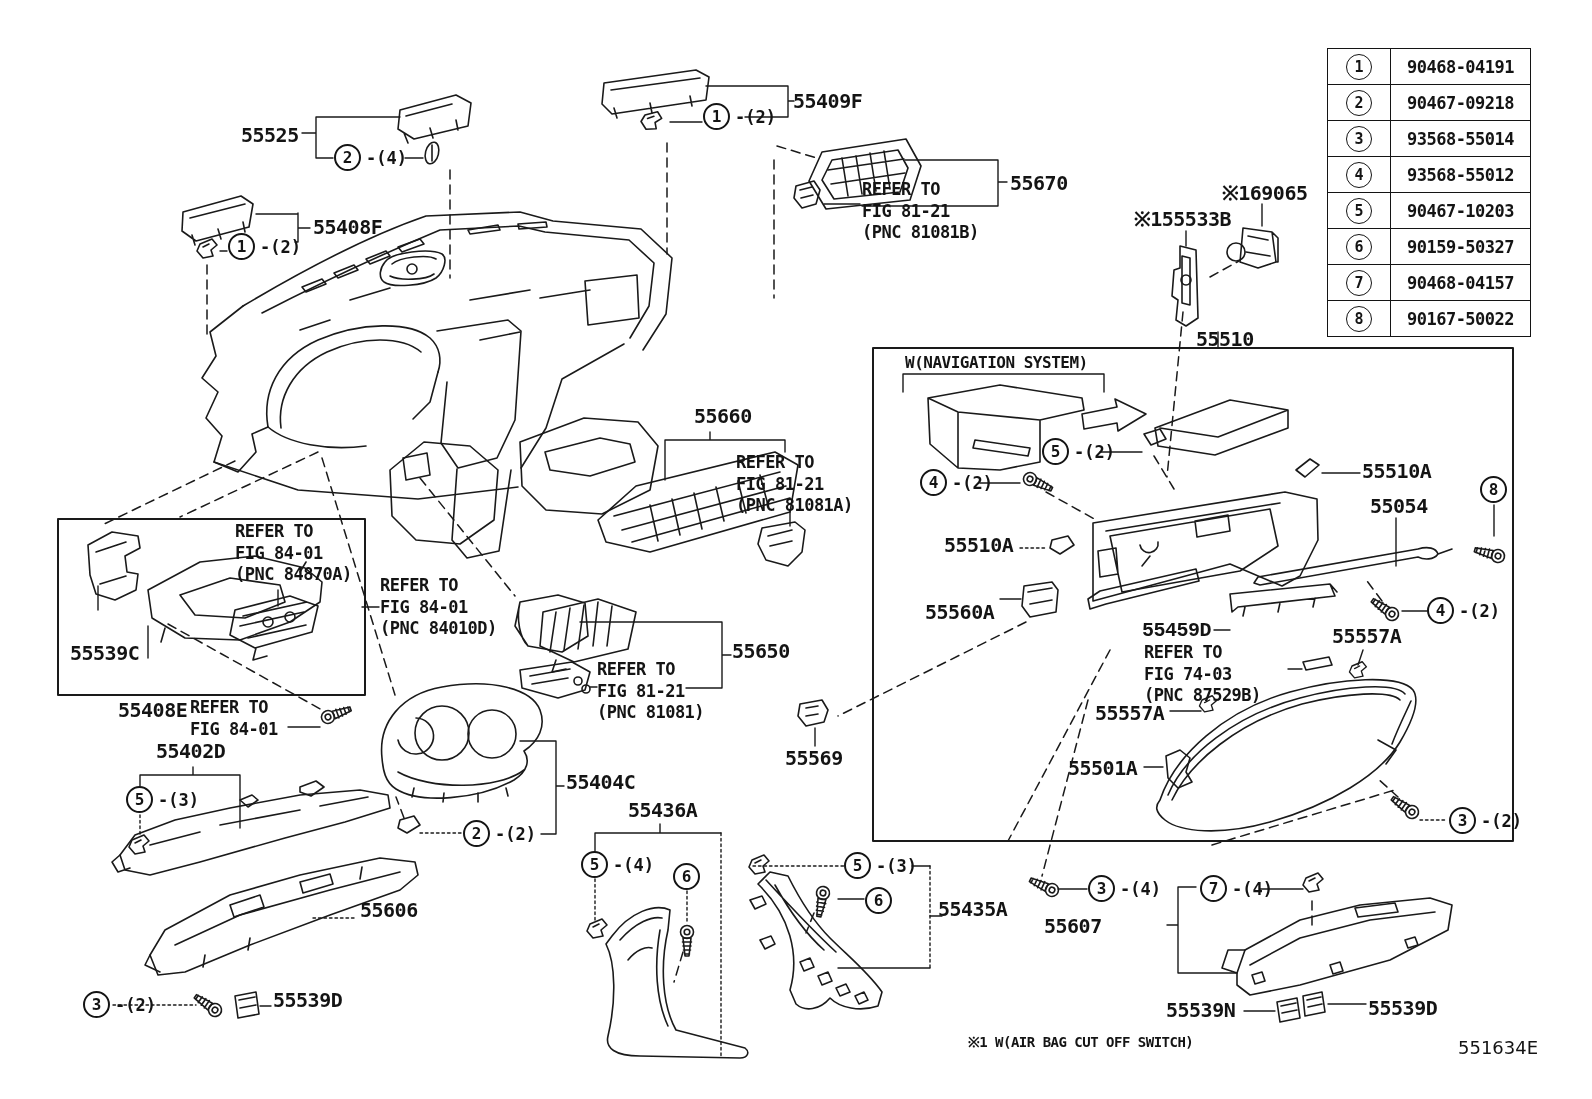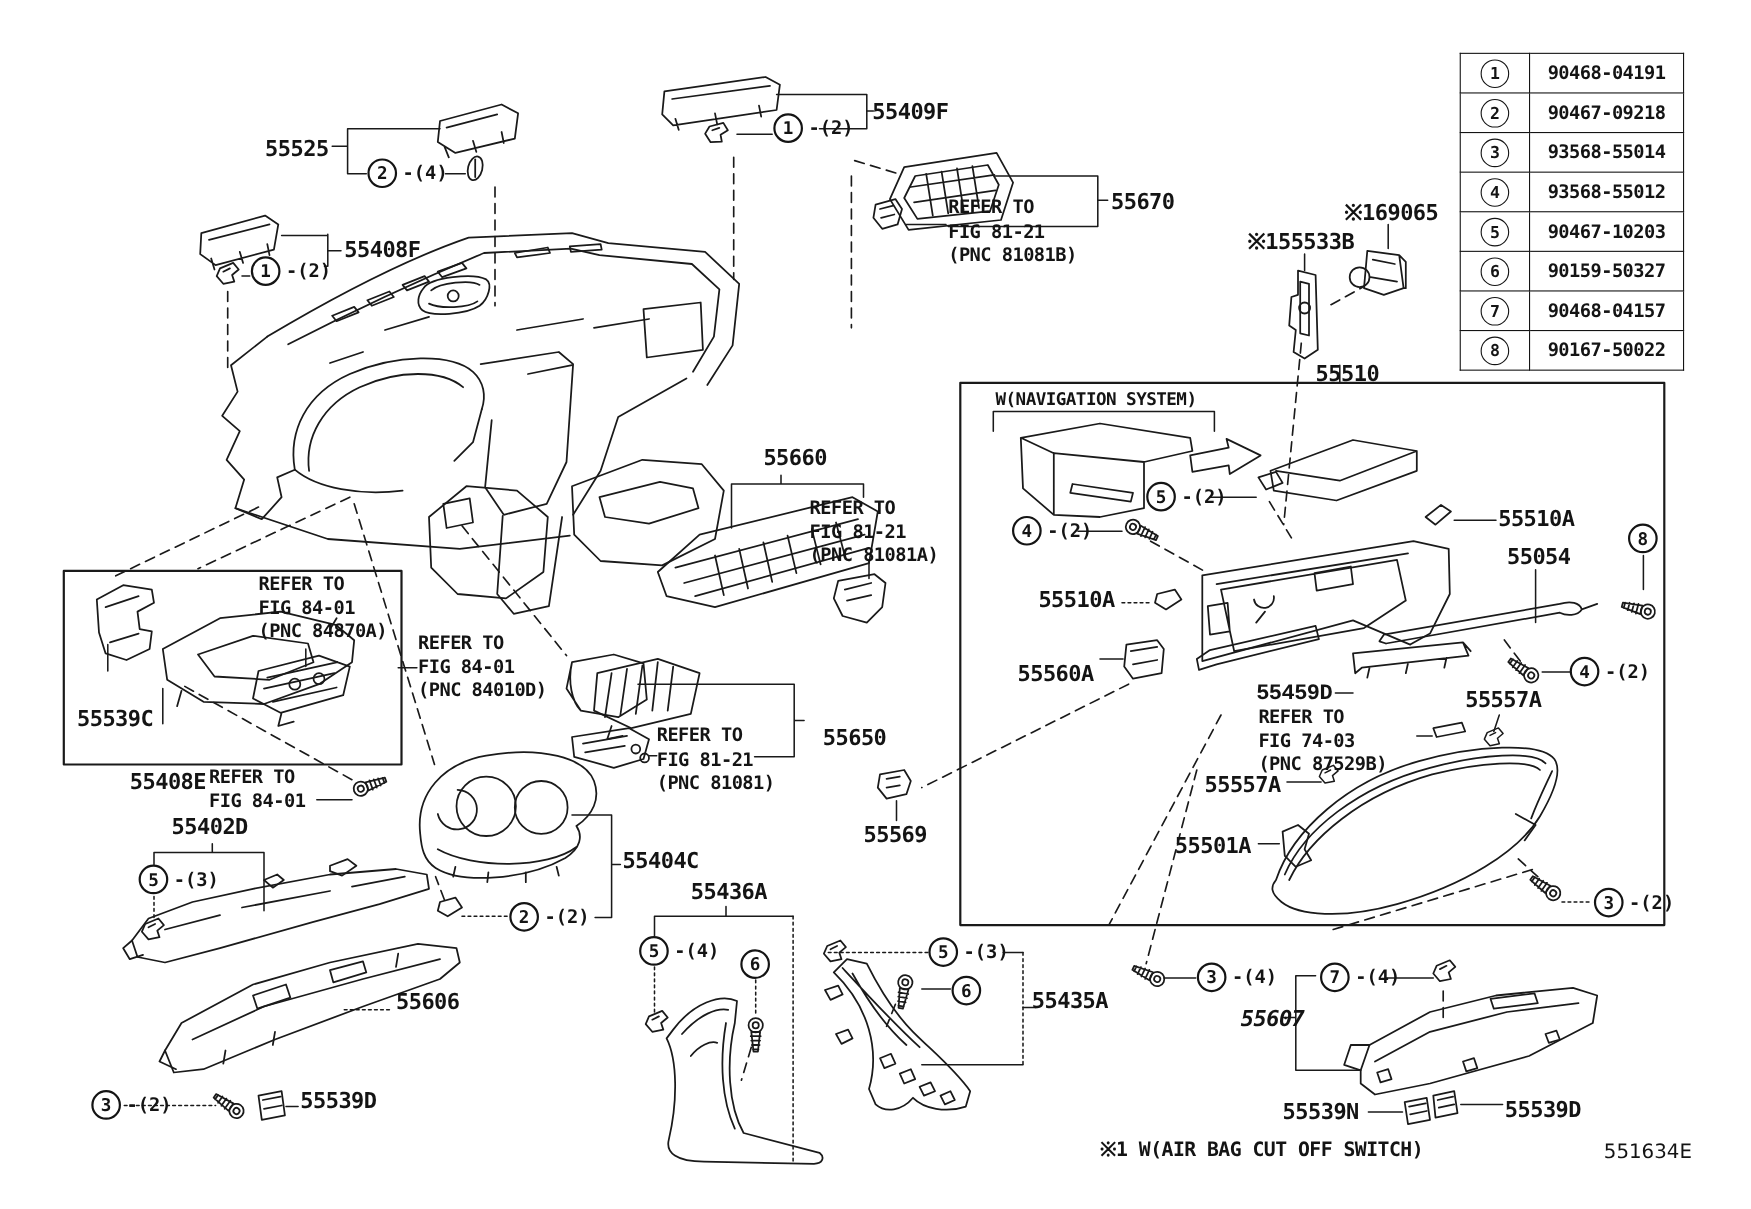--- a/index.html
+++ b/index.html
@@ -34,21 +34,21 @@
     border:1.8px solid #141414;height:35px;text-align:center;vertical-align:middle;
     padding:0;
   }
   #fastener-table td.c1{width:62px;}
   #fastener-table td.c2{width:139px;font-weight:bold;font-size:17px;letter-spacing:-0.5px;}
   .tcirc{
     width:26px;height:26px;border:1.6px solid #141414;border-radius:50%;
     display:flex;align-items:center;justify-content:center;margin:0 auto;
     font-size:15px;font-weight:bold;box-sizing:border-box;
   }
-  #footnote{position:absolute;left:1000px;top:1032px;font-size:18px;font-weight:bold;white-space:pre;letter-spacing:-0.5px;}
+  #footnote{position:absolute;left:968px;top:1032px;font-size:14px;font-weight:bold;white-space:pre;letter-spacing:-0.5px;}
   #diagram-code{position:absolute;left:1458px;top:1037px;font-size:18px;font-family:"DejaVu Sans","Liberation Sans",sans-serif;}
 </style>
 </head>
 <body>
 
 <svg id="art" width="1592" height="1099" viewBox="0 0 1592 1099" fill="none" stroke="#1a1a1a" stroke-width="1.6" stroke-linejoin="round" stroke-linecap="round">
   <defs>
     <g id="screw">
       <circle cx="0" cy="0" r="6.5"></circle>
         <circle cx="0" cy="0" r="2.8"></circle>
@@ -265,31 +265,31 @@
     <div class="plabel small" style="left: 905px; top: 352px;">W(NAVIGATION SYSTEM)</div>
     <div class="plabel" style="left: 1362px; top: 460px;">55510A</div>
     <div class="plabel" style="left: 1370px; top: 495px;">55054</div>
     <div class="plabel" style="left: 944px; top: 534px;">55510A</div>
     <div class="plabel" style="left: 925px; top: 585px; margin-top: 16px;">55560A</div>
     <div class="plabel" style="left: 1142px; top: 620px; font-family: Liberation Mono, monospace;">55459D</div>
     <div class="plabel" style="left: 1332px; top: 625px;">55557A</div>
     <div class="plabel" style="left: 1095px; top: 702px;">55557A</div>
     <div class="plabel" style="left: 1068px; top: 757px;">55501A</div>
     <div class="plabel" style="left: 694px; top: 405px;">55660</div>
-    <div class="plabel" style="left: 732px; top: 659px; margin-left: 16px;">55650</div>
+    <div class="plabel" style="left: 732px; top: 640px;">55650</div>
     <div class="plabel" style="left: 785px; top: 747px;">55569</div>
     <div class="plabel" style="left: 566px; top: 771px;">55404C</div>
     <div class="plabel" style="left: 628px; top: 799px;">55436A</div>
     <div class="plabel" style="left: 938px; top: 898px;">55435A</div>
     <div class="plabel" style="left: 156px; top: 740px;">55402D</div>
     <div class="plabel" style="left: 360px; top: 899px;">55606</div>
     <div class="plabel" style="left: 273px; top: 989px;">55539D</div>
     <div class="plabel" style="left: 70px; top: 610px; margin-top: 32px;">55539C</div>
     <div class="plabel" style="left: 118px; top: 659px; margin-top: 40px;">55408E</div>
-    <div class="plabel" style="left: 1128px; top: 915px; font-style: italic;">55607</div>
+    <div class="plabel" style="left: 1044px; top: 915px;">55607</div>
     <div class="plabel" style="left: 1166px; top: 999px;">55539N</div>
     <div class="plabel" style="left: 1368px; top: 997px;">55539D</div>
     <div class="note" style="left: 862px; top: 179px;">REFER TO
 FIG 81-21
 (PNC 81081B)</div>
     <div class="note" style="left: 736px; top: 452px;">REFER TO
 FIG 81-21
 (PNC 81081A)</div>
     <div class="note" style="left: 235px; top: 521px;">REFER TO
 FIG 84-01

